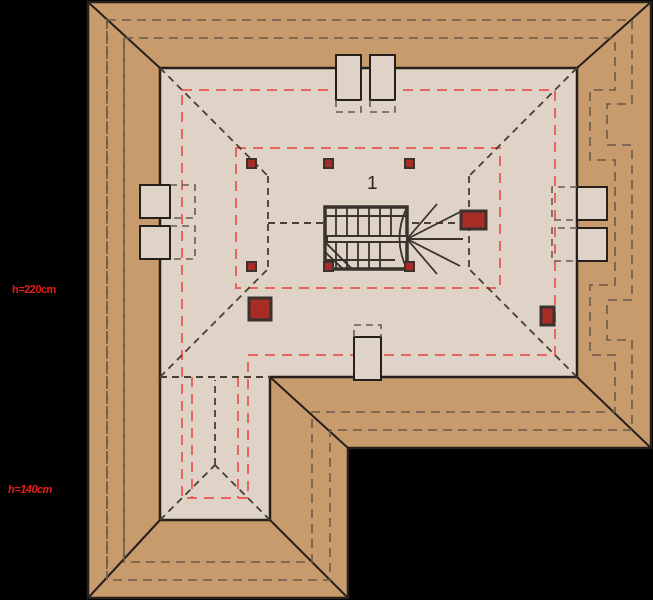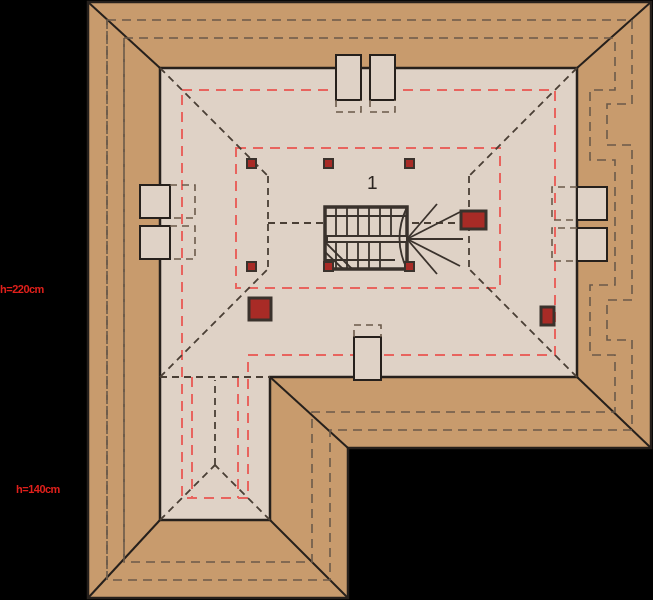--- a/index.html
+++ b/index.html
@@ -171,17 +171,17 @@
   <g>
     <rect x="249" y="298" width="22" height="22" fill="#A82B26" stroke="#3a322c" stroke-width="3"></rect>
     <rect x="461" y="211" width="25" height="18" fill="#A82B26" stroke="#3a322c" stroke-width="3"></rect>
     <rect x="541" y="307" width="13" height="18" fill="#A82B26" stroke="#3a322c" stroke-width="3"></rect>
   </g>
 
 </svg>
 
 <div class="roomno" style="left:367px;top:172px;">1</div>
 
-<div class="lbl" style="left:0px;top:283px;">h=220cm</div>
+<div class="lbl" style="left:12px;top:283px;">h=220cm</div>
 
-<div class="lbl" style="left:16px;top:483px;">h=140cm</div>
+<div class="lbl" style="left:8px;top:483px;font-style:italic;">h=140cm</div>
 
 </div>
 
 </body></html>

